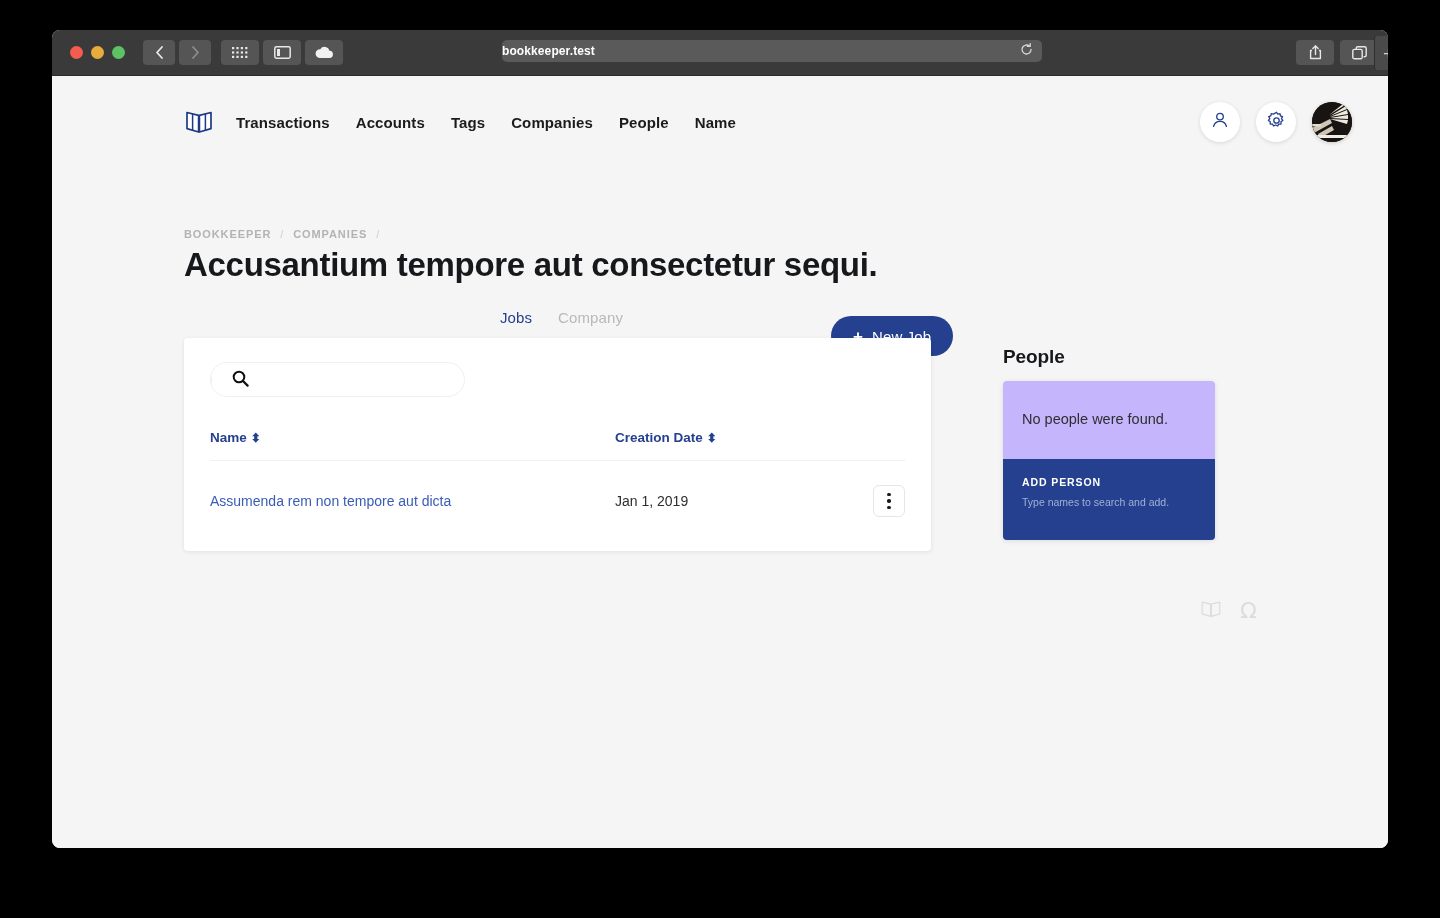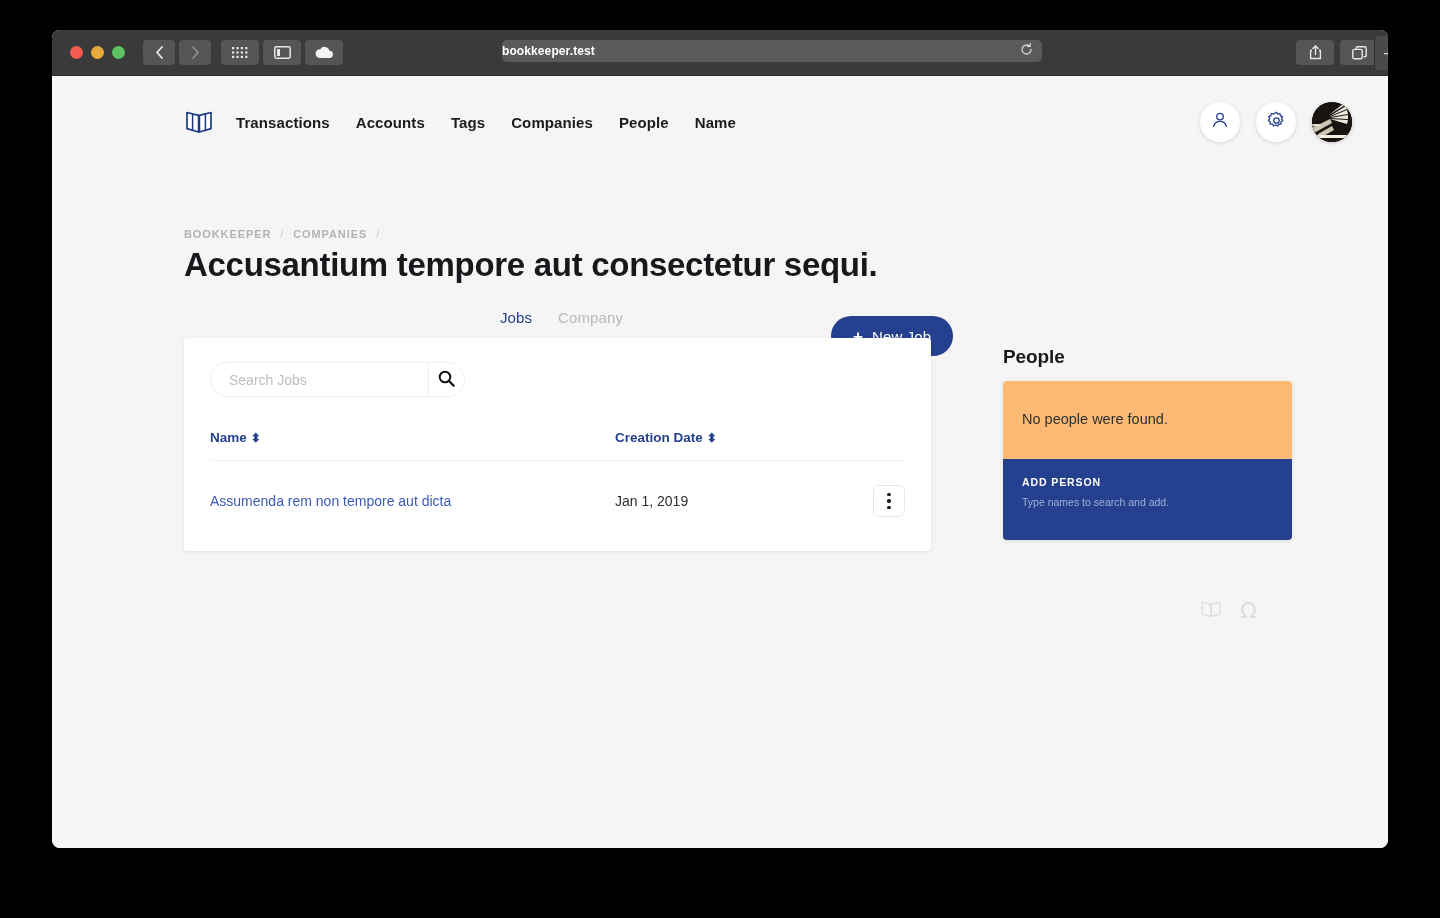--- a/index.html
+++ b/index.html
@@ -282,25 +282,25 @@
     position: absolute;
     left: 951px; top: 270px;
     font-size: 19px;
     font-weight: bold;
     color: #16181c;
     letter-spacing: -.1px;
   }
   .people-card {
     position: absolute;
     left: 951px; top: 305px;
-    width: 289px;
+    width: 212px;
     border-radius: 4px;
     overflow: hidden;
     box-shadow: 0 1px 5px rgba(0,0,0,.10);
-    background: #fdba74;
+    background: #c4b5fd;
   }
   .people-empty {
     padding: 30px 19px 32px 19px;
     font-size: 14.5px;
     color: #2e2e2e;
   }
   .add-person {
     background: #25408f;
     padding: 17px 19px 32px 19px;
   }
@@ -519,21 +519,20 @@
       <div class="tab">Company</div>
     </div>
 
     <button class="btn-new">
       <span class="plus">+</span>
       <span>New Job</span>
     </button>
 
     <div class="card">
       <div class="search-wrap">
-        <input class="search-input" type="text" placeholder="Search Jobs" style="">
         <button class="search-btn">
           <span>
             <svg width="17" height="17" viewBox="0 0 17 17">
               <circle cx="7" cy="7" r="5.3" fill="none" stroke="#111" stroke-width="2"></circle>
               <line x1="11" y1="11" x2="15.6" y2="15.6" stroke="#111" stroke-width="2.2" stroke-linecap="round"></line>
             </svg>
           </span>
         </button>
       </div>
 

